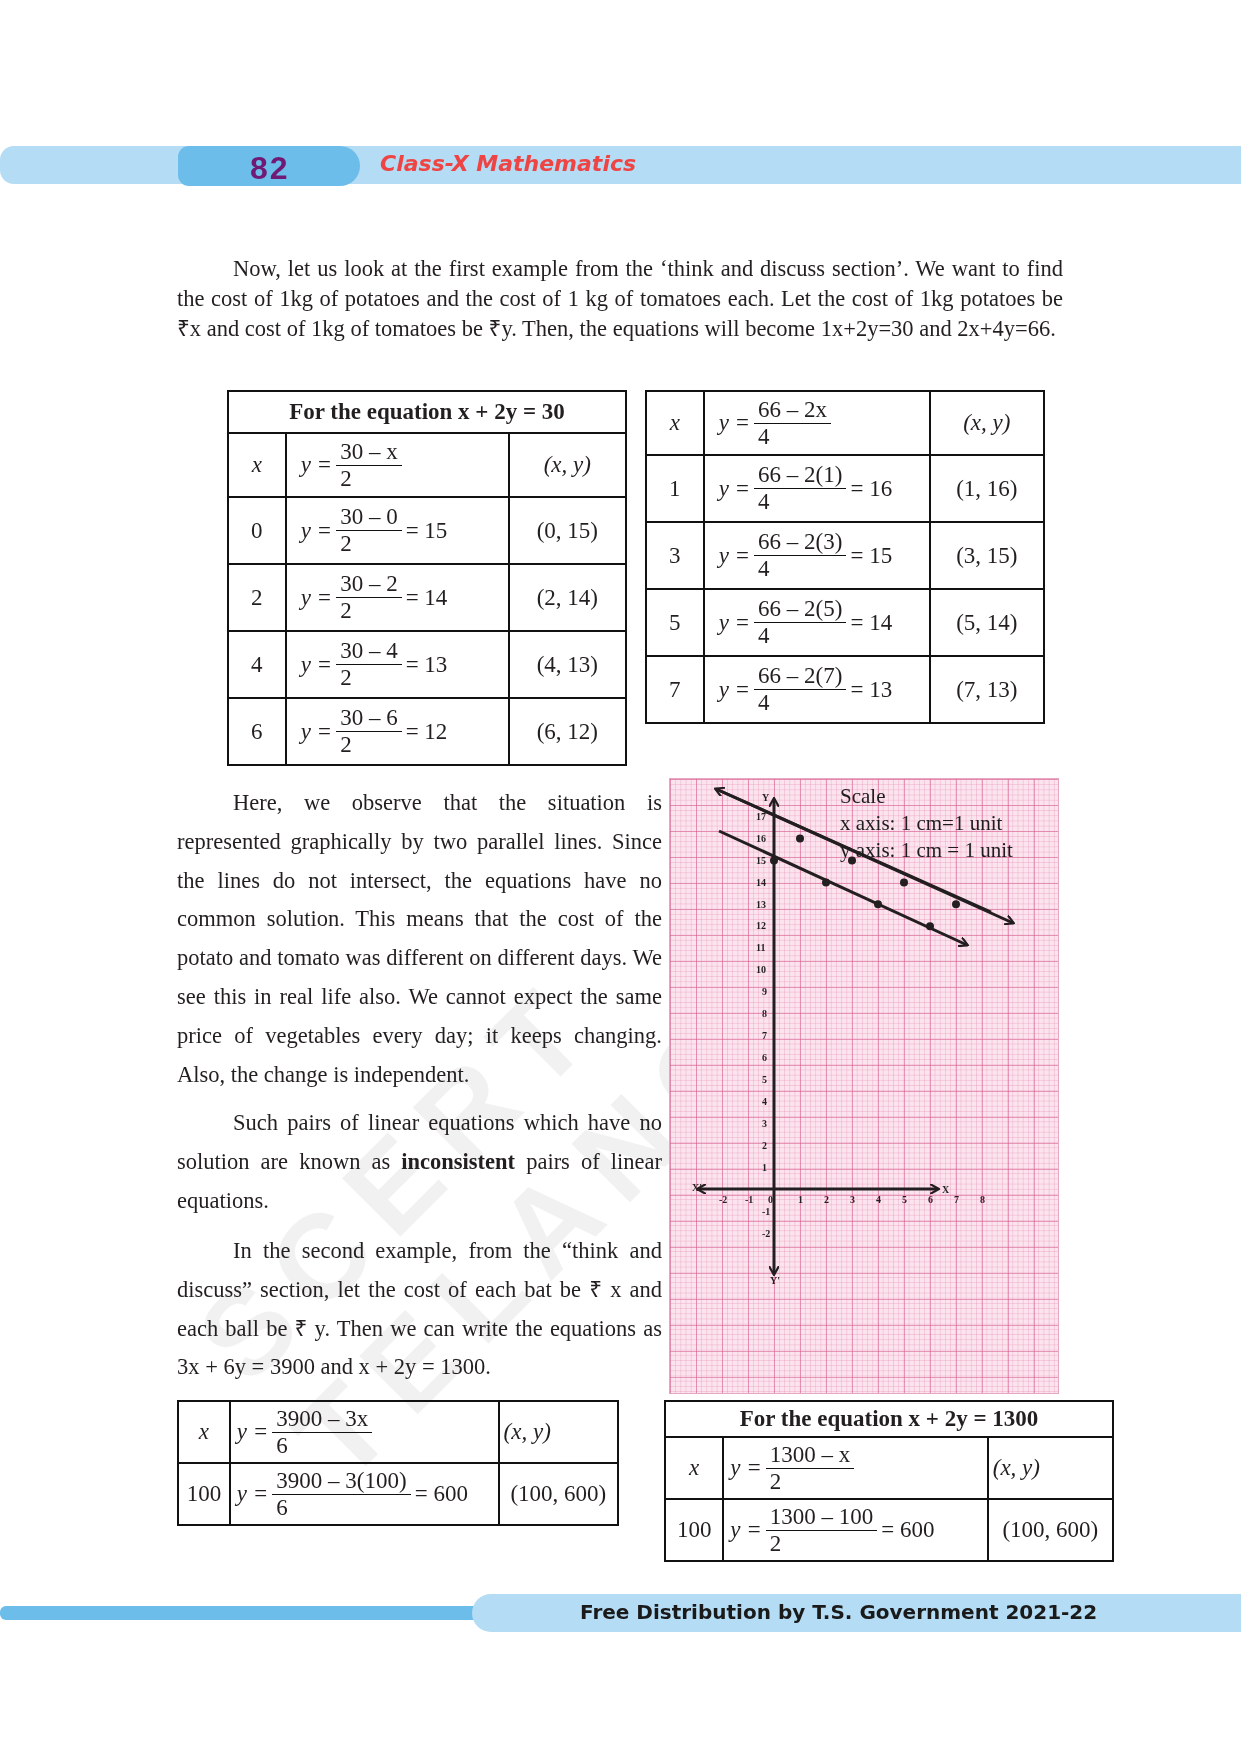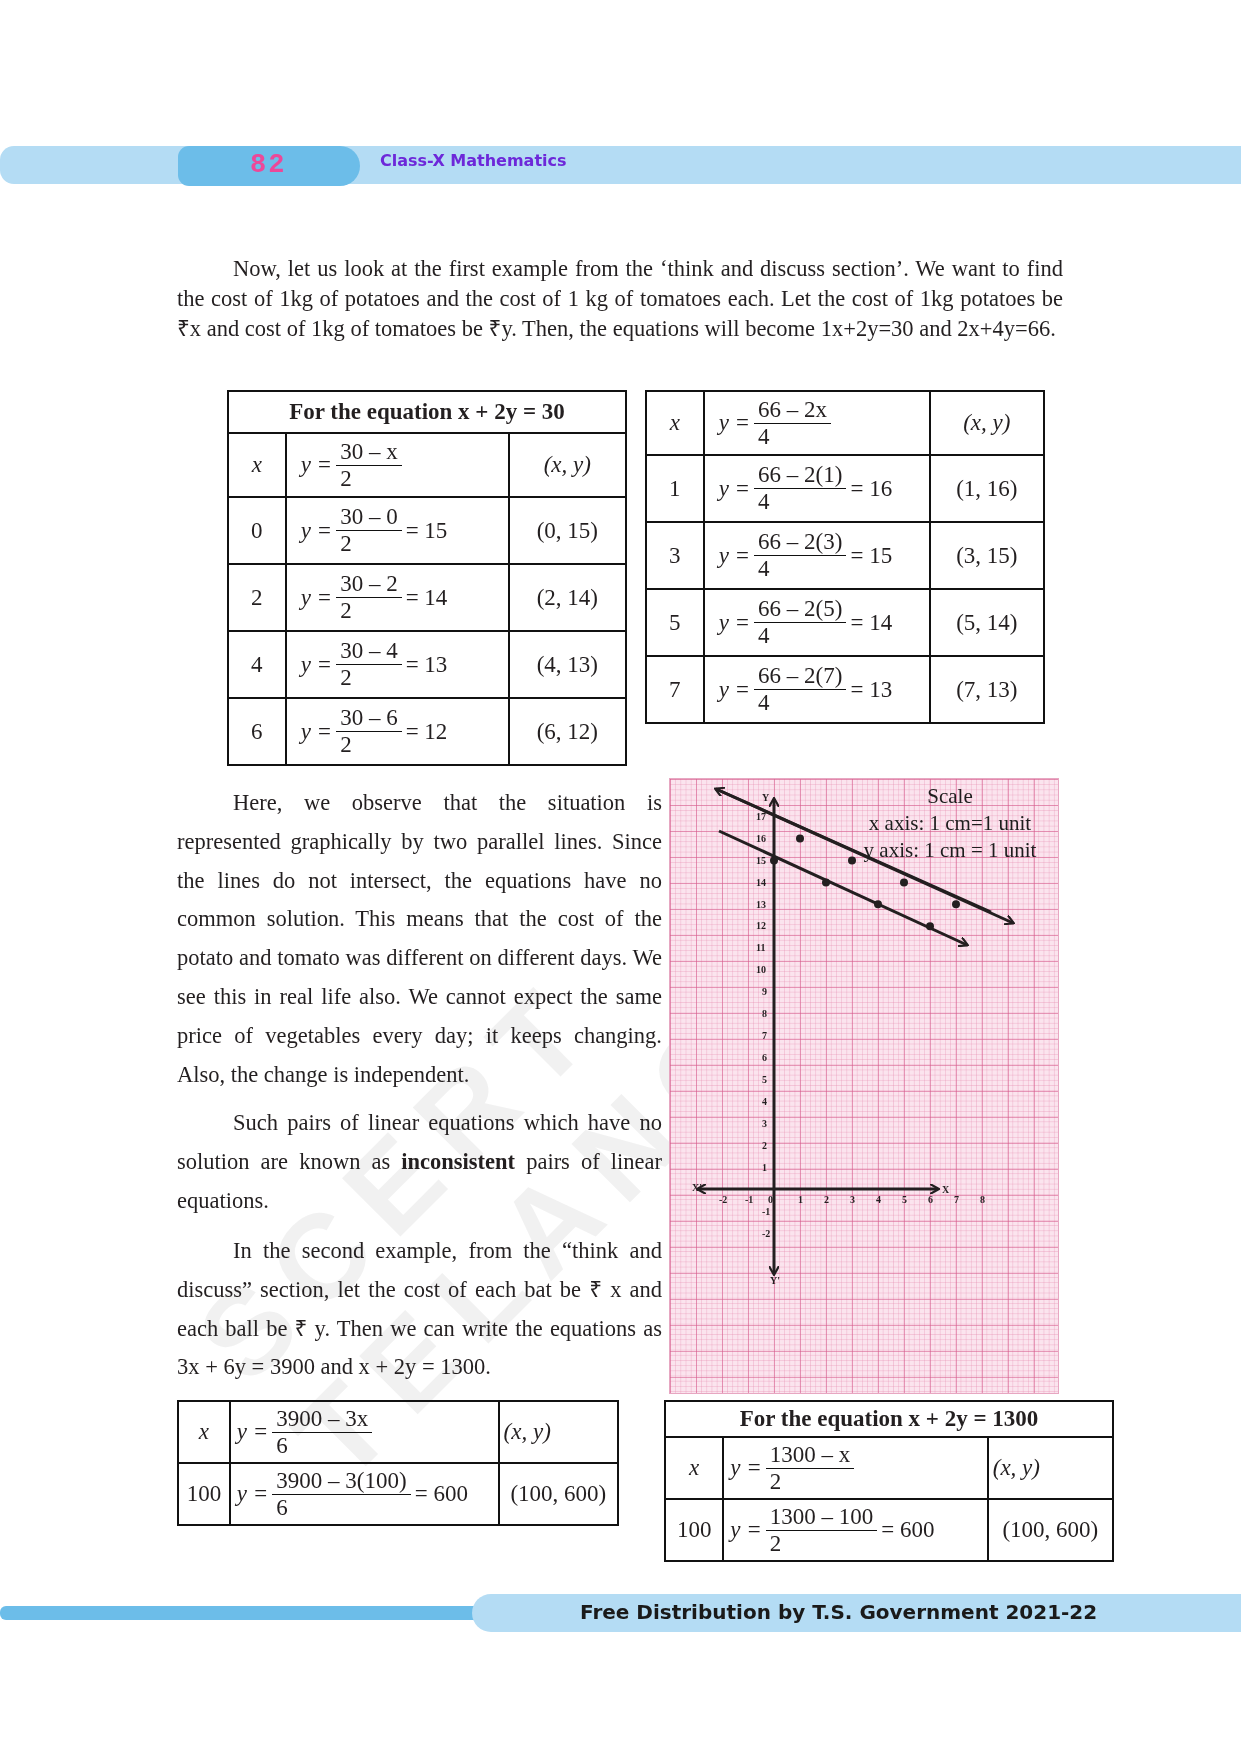--- a/index.html
+++ b/index.html
@@ -1,22 +1,22 @@
 <!DOCTYPE html>
 <html><head>
 <meta charset="utf-8">
 <style>
   html,body{margin:0;padding:0;background:#fff;}
   body{width:1241px;height:1754px;position:relative;overflow:hidden;font-family:"Liberation Serif",serif;color:#231f20;}
   .abs{position:absolute;}
   
   .hdr-band{left:0;top:146px;width:1241px;height:38px;background:#b4dcf4;border-radius:14px 0 0 14px;}
   .hdr-pill{left:178px;top:146px;width:182px;height:40px;background:#6cbde9;border-radius:22px 40px 40px 22px;}
-  .hdr-num{left:250px;top:150px;font-family:Liberation Mono, monospace;font-weight:bold;font-size:27px;letter-spacing:2px;color:#ec4899;}
-  .hdr-title{left:380px;top:151px;font-family:"DejaVu Sans",sans-serif;font-weight:bold;font-size:16px;color:#6d28d9;}
+  .hdr-num{left:250px;top:150px;font-family:Liberation Sans, sans-serif;font-weight:bold;font-size:32px;letter-spacing:2px;color:#701a75;}
+  .hdr-title{left:380px;top:151px;font-family:"DejaVu Sans",sans-serif;font-weight:bold;font-size:22px;color:#ef4444;font-style:italic;}
   
   .para{font-size:22.5px;line-height:30px;text-align:justify;}
   .indent{text-indent:56px;}
   
   table.eq{position:absolute;border-collapse:collapse;font-size:23px;}
   table.eq td{border:2px solid #111;text-align:center;padding:0;}
   table.eq td.cap{font-weight:bold;height:40px;}
   .frac{display:inline-flex;flex-direction:column;align-items:flex-start;vertical-align:middle;line-height:26px;margin:0 4px;}
   .frac .num{border-bottom:1.5px solid #111;padding:0 4px;}
   .frac .den{padding:0 4px;}
@@ -24,21 +24,21 @@
   i{font-style:italic;}
   
   .graph{left:669px;top:778px;width:388px;height:614px;background-color:#fbe4ee;
     background-image:
       linear-gradient(to right, rgba(214,90,140,.55) 1px, transparent 1px),
       linear-gradient(to bottom, rgba(214,90,140,.55) 1px, transparent 1px),
       linear-gradient(to right, rgba(230,140,175,.35) 1px, transparent 1px),
       linear-gradient(to bottom, rgba(230,140,175,.35) 1px, transparent 1px);
     background-size:26px 26px,26px 26px,5.2px 5.2px,5.2px 5.2px;
     border:1px solid #e7a7c2;}
-  .scale{font-size:21px;text-align:center;line-height:27px;color:#1d1d1d;}
+  .scale{font-size:21px;line-height:27px;color:#1d1d1d;}
   
   .ftr-line{left:0;top:1606px;width:480px;height:14px;background:#6cbde9;border-radius:6px;}
   .ftr-band{left:472px;top:1594px;width:769px;height:38px;background:#b4dcf4;border-radius:20px 0 0 20px;}
   .ftr-text{left:580px;top:1600px;font-family:"DejaVu Sans",sans-serif;font-weight:bold;font-size:20px;color:#1a1a1a;}
   .wm{left:160px;top:760px;font-family:"Liberation Sans",sans-serif;font-size:120px;color:rgba(200,200,200,.25);transform:rotate(-45deg);transform-origin:left top;letter-spacing:20px;font-weight:bold;}
 </style>
 </head>
 <body>
 
 <div class="abs wm" style="top:1310px;left:170px;">SCERT TELANGANA</div>

